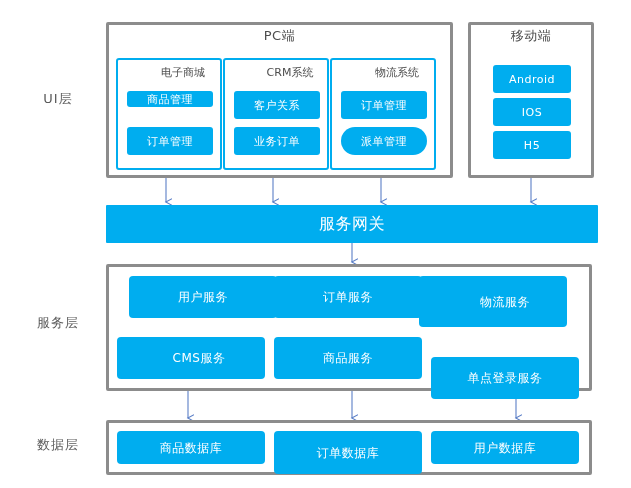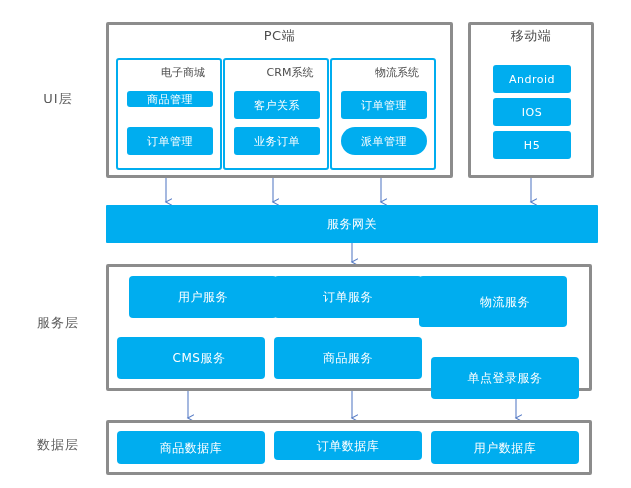--- a/index.html
+++ b/index.html
@@ -81,21 +81,21 @@
     color: #ffffff;
     display: flex;
     align-items: center;
     justify-content: center;
     font-size: 11px;
     letter-spacing: 0.5px;
     white-space: nowrap;
     line-height: 1;
   }
   .chip.lg { font-size: 12px; border-radius: 4px; }
-  .chip.gateway { font-size: 12px; border-radius: 1px; }
+  .chip.gateway { font-size: 16px; border-radius: 1px; }
 
   
   .arrow { pointer-events: none; }
 </style>
 </head>
 <body>
 
 <div id="canvas">
 
   <svg class="abs arrow" width="631" height="488" style="left:0;top:0;">
@@ -162,17 +162,17 @@
     <div class="abs chip lg" style="left:165px; top:9px; width:148px; height:42px;">订单服务</div>
     <div class="abs chip lg" style="left:310px; top:9px; width:148px; height:51px;padding-left:24px;">物流服务</div>
 
     <div class="abs chip lg" style="left:8px; top:70px; width:148px; height:42px;padding-left:16px;">CMS服务</div>
     <div class="abs chip lg" style="left:165px; top:70px; width:148px; height:42px;">商品服务</div>
     <div class="abs chip lg" style="left:322px; top:70px; width:148px; height:42px;margin-top:20px;">单点登录服务</div>
   </div>
 
   <div class="abs group-box" style="left:106px; top:420px; width:486px; height:55px;">
     <div class="abs chip lg" style="left:8px; top:8px; width:148px; height:33px;text-align:right;">商品数据库</div>
-    <div class="abs chip lg" style="left:165px; top:8px; width:148px; height:29px;">订单数据库</div>
+    <div class="abs chip lg" style="left:165px; top:8px; width:148px; height:43px;">订单数据库</div>
     <div class="abs chip lg" style="left:322px; top:8px; width:148px; height:33px;">用户数据库</div>
   </div>
 
 </div>
 
 </body></html>

